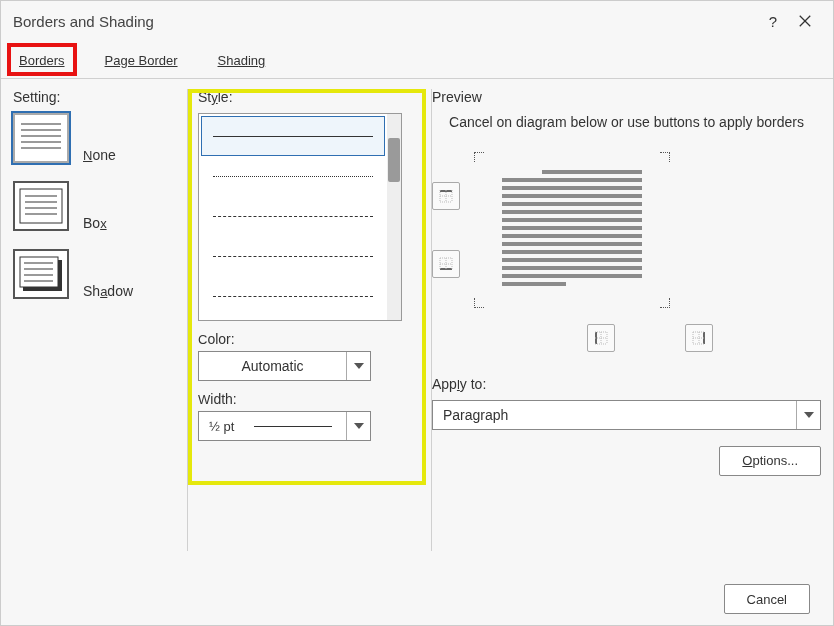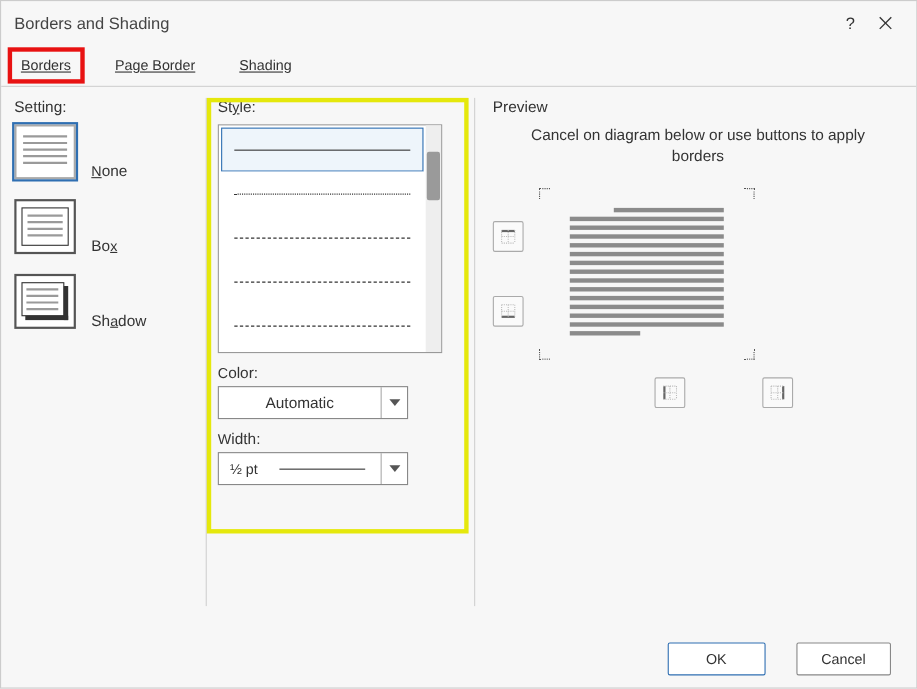--- a/index.html
+++ b/index.html
@@ -48,21 +48,21 @@
   .line.dashed { border-top-style: dashed; border-top-width:1.5px;}
   .line.dashdot { border-top-style: dashed; }
   .field-label { margin-top: 10px; font-size:14px; }
   .combo { margin-top:4px; height: 30px; width: 173px; border:1px solid #888; background:#fff; display:flex; align-items:center; position:relative; }
   .combo .val { flex:1; text-align:center; font-size:14px; }
   .combo .arrow { width:24px; height:100%; border-left:1px solid #aaa; display:flex; align-items:center; justify-content:center; }
   .width-combo .val { display:flex; align-items:center; justify-content:flex-start; padding-left:10px; gap:20px; }
   .width-combo .sample-line { flex:1; border-top:1px solid #333; margin-right:14px; }
 
   
-  .col-preview { flex:1; padding-left:16px; border-left:1px solid #d0d0d0; }
+  .col-preview { flex:1; border-left:1px solid #d0d0d0; }
   .preview-instruction { text-align:center; font-size:14px; line-height:1.35; margin-top:6px; color:#333; padding:0 12px; }
   .preview-area { display:flex; margin-top:20px; }
   .preview-side-btns { display:flex; flex-direction:column; gap:40px; padding-top:30px; padding-right:14px;}
   .sm-btn { width:28px; height:28px; border:1px solid #aaa; background:#fafafa; display:flex; align-items:center; justify-content:center; cursor:pointer; border-radius:2px; }
   .preview-diagram { width:196px; height:156px; position:relative; display:flex; align-items:center; justify-content:center; }
   .corner { position:absolute; width:12px; height:12px; }
   .corner::before, .corner::after { content:""; position:absolute; background: transparent; }
   .corner.tl { top:0; left:0; border-top:1px dotted #555; border-left:1px dotted #555; width:10px;height:10px;}
   .corner.tr { top:0; right:0; border-top:1px dotted #555; border-right:1px dotted #555; width:10px;height:10px;}
   .corner.bl { bottom:0; left:0; border-bottom:1px dotted #555; border-left:1px dotted #555; width:10px;height:10px;}
@@ -283,23 +283,35 @@
               <line x1="1" y1="1" x2="13" y2="1"></line>
               <line x1="1" y1="7" x2="13" y2="7"></line>
               <line x1="1" y1="13" x2="13" y2="13"></line>
               <line x1="1" y1="1" x2="1" y2="13"></line>
               <line x1="7" y1="1" x2="7" y2="13"></line>
             </g>
           </svg>
       </div>
     </div>
 
+    <div class="apply-section">
+      <div class="section-label">App<span class="ul">l</span>y to:</div>
+      <div class="combo full">
+        <span class="val">Paragraph</span>
+        <span class="arrow">
+            <span class="chev"></span>
+          </span>
+      </div>
+      <div class="options-row">
+        <div class="btn">
+          <span class="ul">O</span>
+            <span>ptions...</span>
+        </div>
+      </div>
+    </div>
   </div>
 </div>
 
 <div class="footer">
-  <div class="btn primary">
-    <span>OK</span>
-  </div>
   <div class="btn">
     <span>Cancel</span>
   </div>
 </div>
 
 </body></html>

